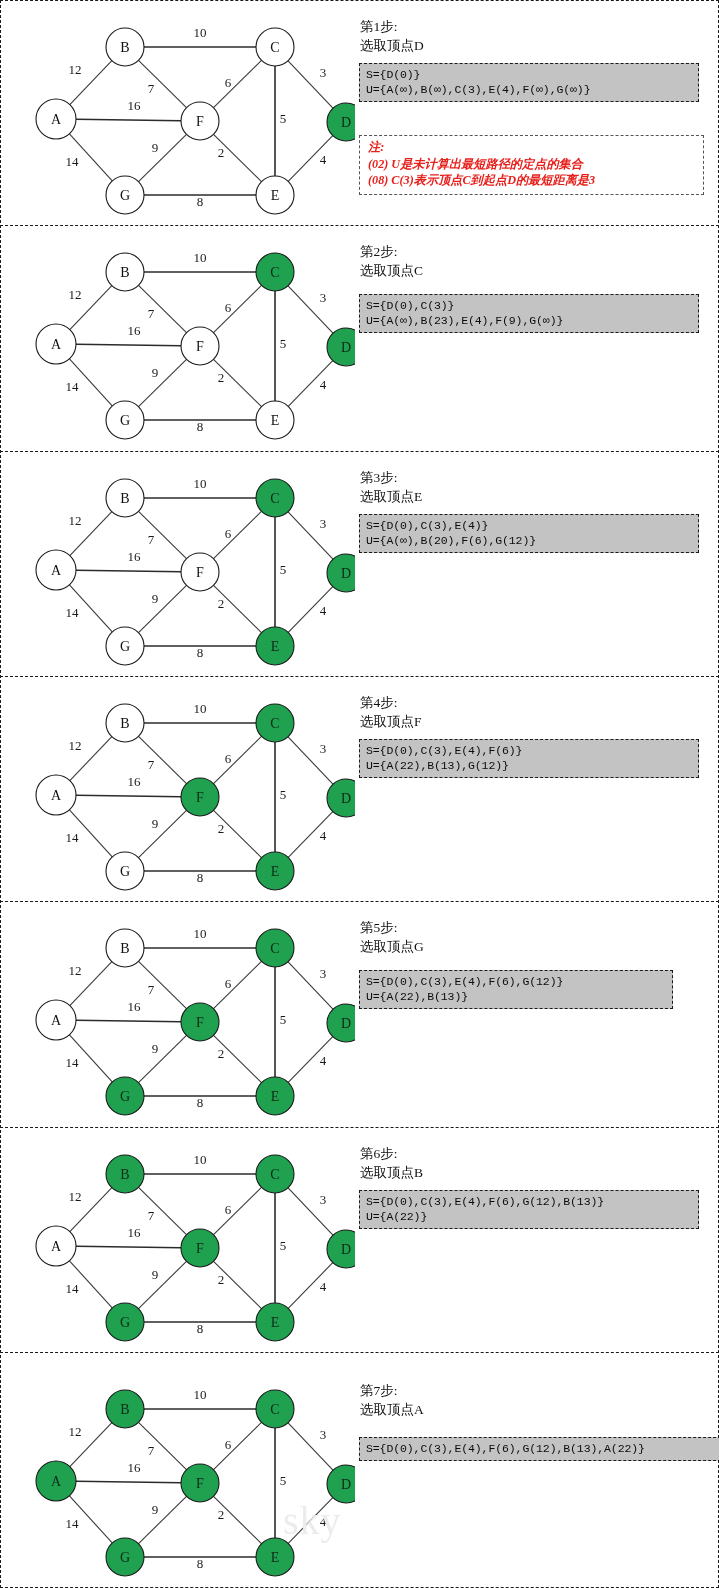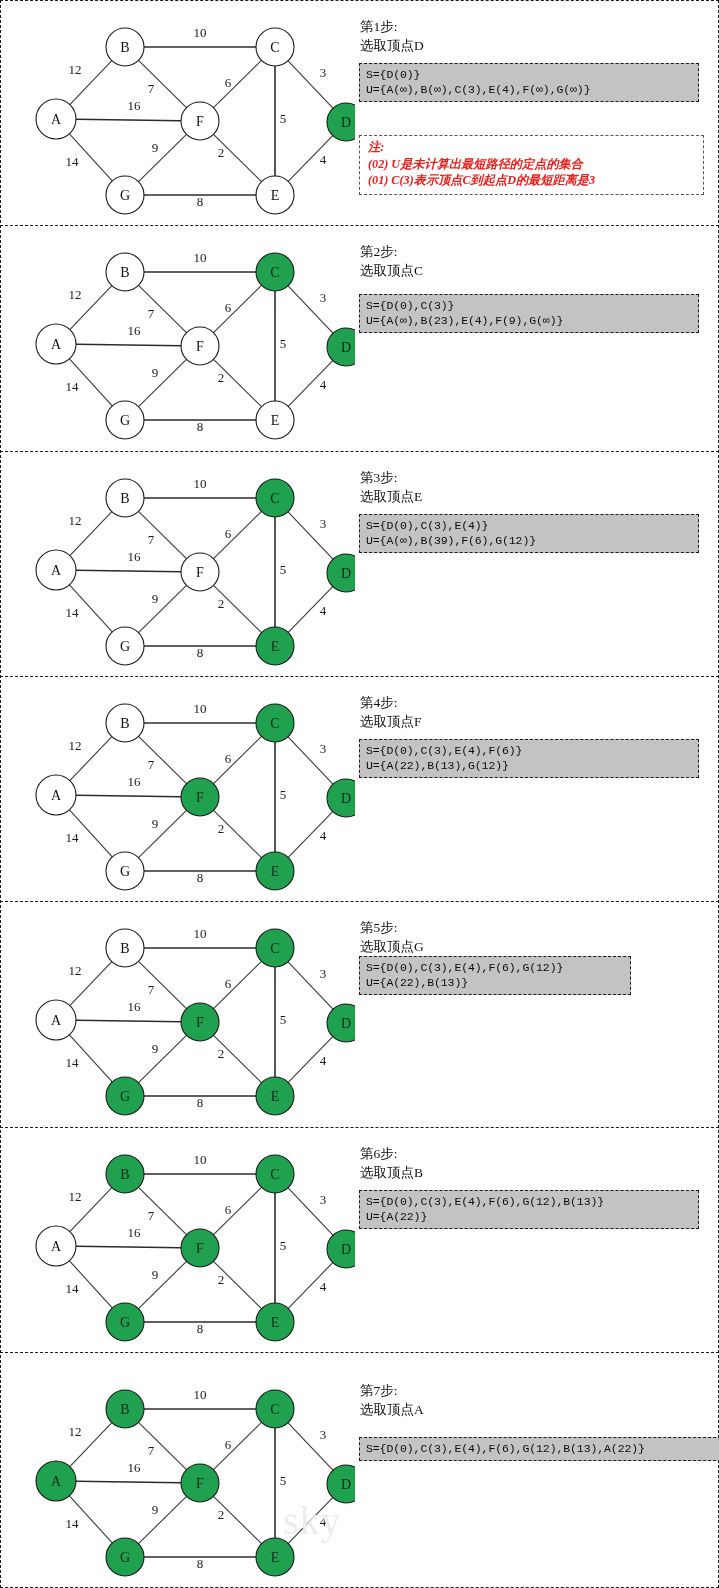--- a/index.html
+++ b/index.html
@@ -135,21 +135,21 @@
           <text x="200" y="125" class="node-label">F</text>
           <circle cx="125" cy="194" r="19" class="node-circle node-white"></circle>
           <text x="125" y="199" class="node-label">G</text>
         </svg>
       </div>
       <div class="side">
         <div class="step-title">第1步:
 选取顶点D</div>
         <div class="su-box" style="top: 62px; width: 340px;">S={D(0)}
 U={A(∞),B(∞),C(3),E(4),F(∞),G(∞)}</div>
-        <div class="note-box" style="top: 134px; width: 345px;"><span class="note-head">注:</span><span class="note-line">(02)  U是未计算出最短路径的定点的集合</span><span class="note-line">(01)  C(3)表示顶点C到起点D的最短距离是3</span></div>
+        <div class="note-box" style="top: 134px; width: 345px;"><span class="note-head">注:</span><span class="note-line">(02)  U是未计算出最短路径的定点的集合</span><span class="note-line">(08)  C(3)表示顶点C到起点D的最短距离是3</span></div>
       </div>
     </div>
     <div class="panel" style="height: 226px;">
       <div class="graph">
         <svg width="355" height="226">
           <line x1="144" y1="46" x2="256" y2="46" class="edge-line thick"></line>
           <line x1="69.83810726471229" y1="103.56023589769151" x2="111.85379809852331" y2="59.71777589719306" class="edge-line"></line>
           <line x1="138.52489222381442" y1="59.3445603274969" x2="186.47510777618558" y2="106.65543967250309" class="edge-line"></line>
           <line x1="75.99807126669111" y1="118.27775098981516" x2="181.00183229664344" y2="119.7361365596756" class="edge-line thick"></line>
           <line x1="261.47510777618555" y1="59.3445603274969" x2="213.52489222381442" y2="106.65543967250309" class="edge-line"></line>
@@ -235,21 +235,21 @@
           <circle cx="200" cy="120" r="19" class="node-circle node-white"></circle>
           <text x="200" y="125" class="node-label">F</text>
           <circle cx="125" cy="194" r="19" class="node-circle node-white"></circle>
           <text x="125" y="199" class="node-label">G</text>
         </svg>
       </div>
       <div class="side">
         <div class="step-title">第3步:
 选取顶点E</div>
         <div class="su-box" style="top: 62px; width: 340px;">S={D(0),C(3),E(4)}
-U={A(∞),B(39),F(6),G(12)}</div>
+U={A(∞),B(20),F(6),G(12)}</div>
       </div>
     </div>
     <div class="panel" style="height: 225px;">
       <div class="graph">
         <svg width="355" height="225">
           <line x1="144" y1="46" x2="256" y2="46" class="edge-line thick"></line>
           <line x1="69.83810726471229" y1="103.56023589769151" x2="111.85379809852331" y2="59.71777589719306" class="edge-line"></line>
           <line x1="138.52489222381442" y1="59.3445603274969" x2="186.47510777618558" y2="106.65543967250309" class="edge-line"></line>
           <line x1="75.99807126669111" y1="118.27775098981516" x2="181.00183229664344" y2="119.7361365596756" class="edge-line thick"></line>
           <line x1="261.47510777618555" y1="59.3445603274969" x2="213.52489222381442" y2="106.65543967250309" class="edge-line"></line>
@@ -334,21 +334,21 @@
           <text x="275" y="199" class="node-label on-green">E</text>
           <circle cx="200" cy="120" r="19" class="node-circle node-green" fill="#1fa14f"></circle>
           <text x="200" y="125" class="node-label on-green">F</text>
           <circle cx="125" cy="194" r="19" class="node-circle node-green" fill="#1fa14f"></circle>
           <text x="125" y="199" class="node-label on-green">G</text>
         </svg>
       </div>
       <div class="side">
         <div class="step-title">第5步:
 选取顶点G</div>
-        <div class="su-box" style="top: 54px; width: 272px;">S={D(0),C(3),E(4),F(6),G(12)}
+        <div class="su-box" style="top: 68px; width: 314px;">S={D(0),C(3),E(4),F(6),G(12)}
 U={A(22),B(13)}</div>
       </div>
     </div>
     <div class="panel" style="height: 225px;">
       <div class="graph">
         <svg width="355" height="225">
           <line x1="144" y1="46" x2="256" y2="46" class="edge-line thick"></line>
           <line x1="69.83810726471229" y1="103.56023589769151" x2="111.85379809852331" y2="59.71777589719306" class="edge-line"></line>
           <line x1="138.52489222381442" y1="59.3445603274969" x2="186.47510777618558" y2="106.65543967250309" class="edge-line"></line>
           <line x1="75.99807126669111" y1="118.27775098981516" x2="181.00183229664344" y2="119.7361365596756" class="edge-line thick"></line>

